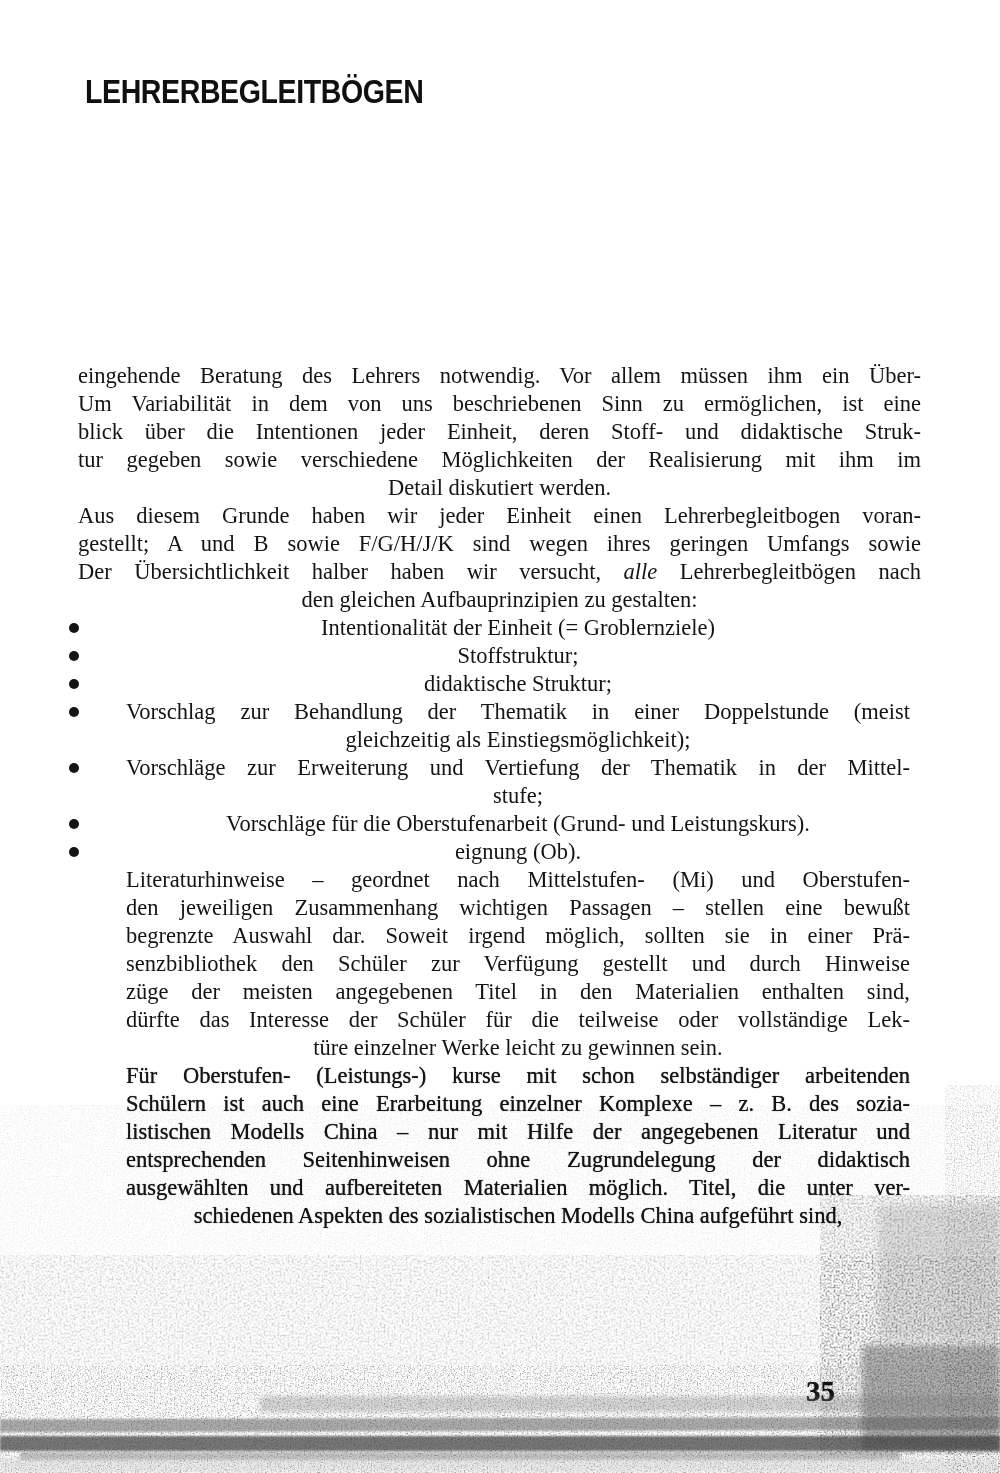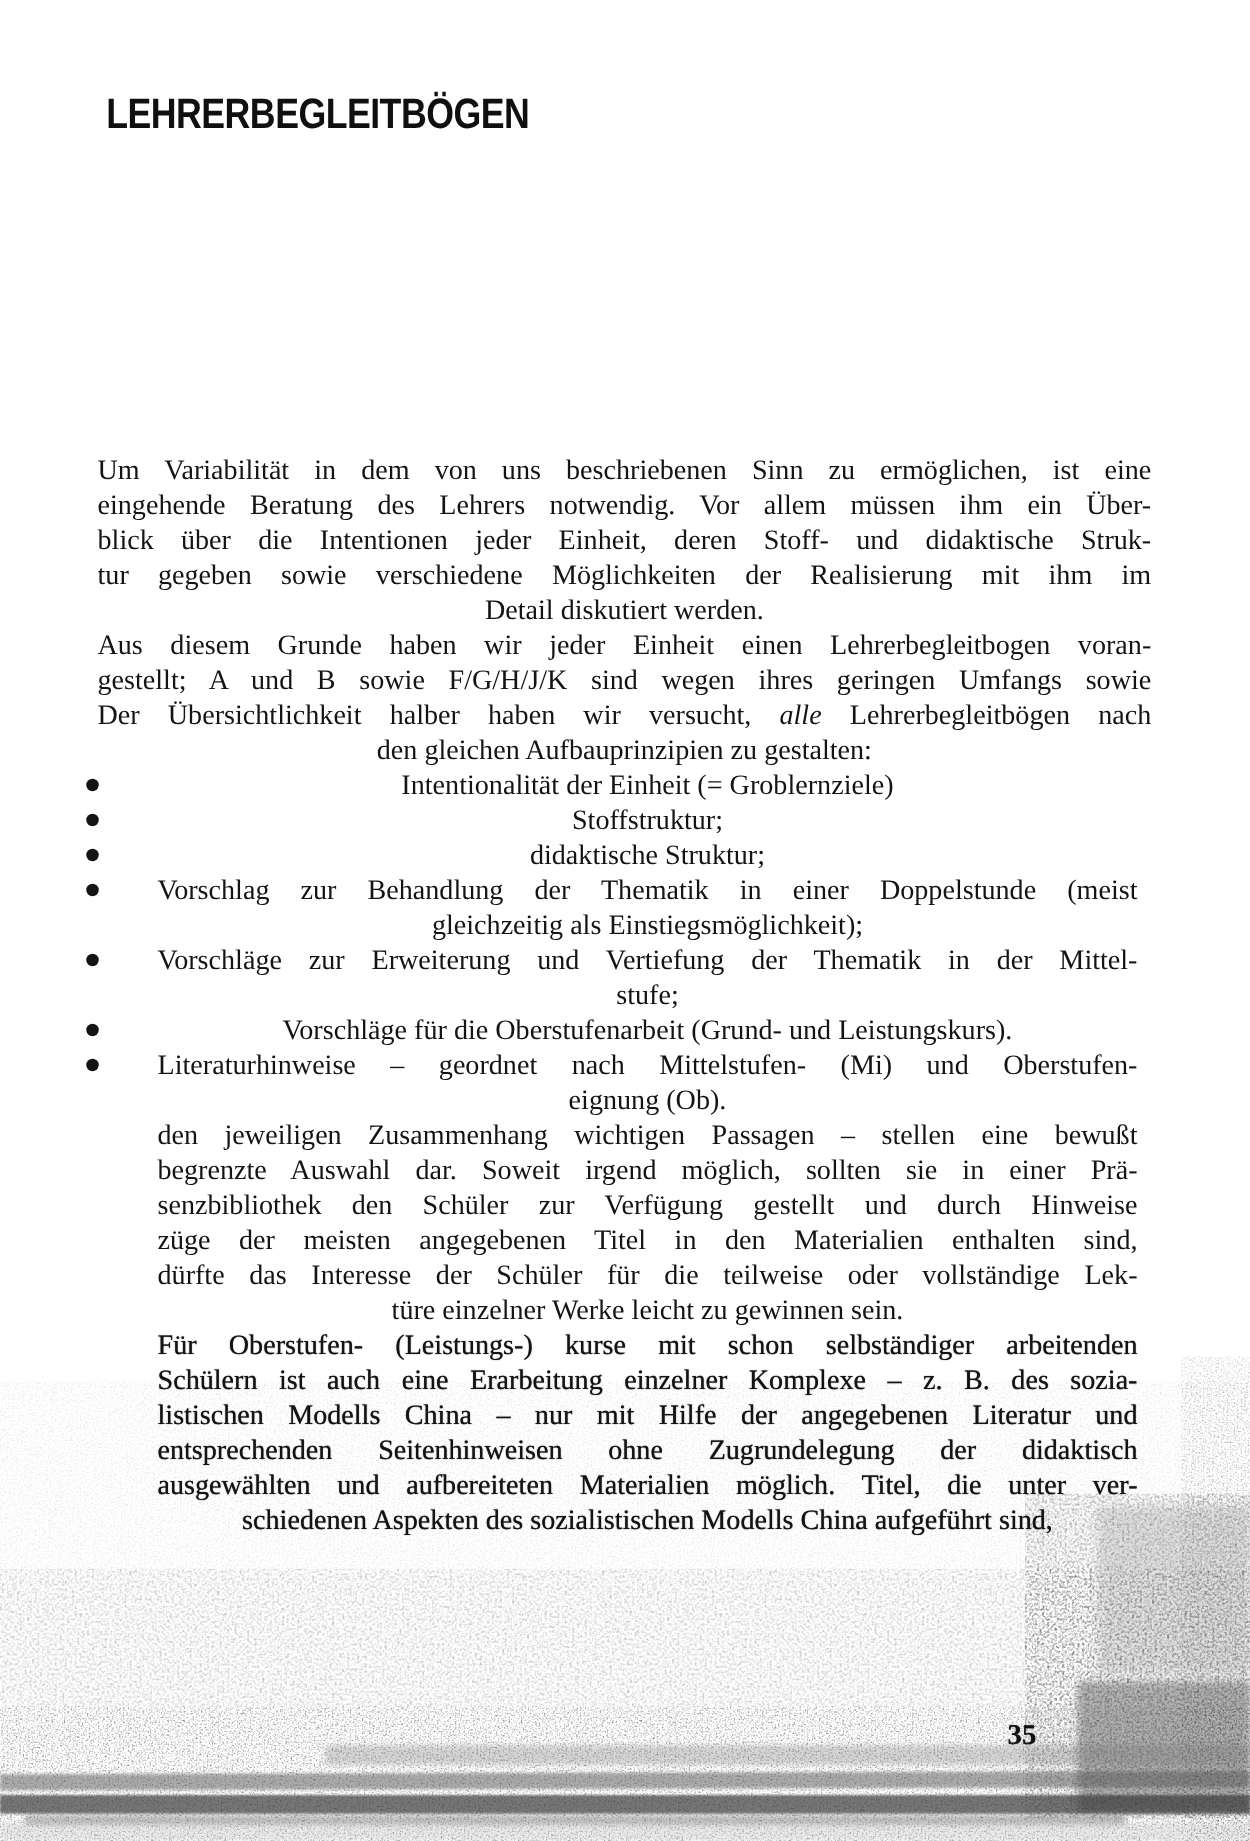--- a/index.html
+++ b/index.html
@@ -35,21 +35,21 @@
     position:absolute;left:-57px;top:9px;
     width:10px;height:10px;border-radius:50%;
     background:#141414;
   }
   .line{text-align:center;}
   .line.j{text-align:justify;text-align-last:justify;}
   .smudge .line{text-shadow:0 0 0.8px rgba(12,12,12,0.9);}
 
   .page-number{
     position:absolute;left:806px;top:1375px;
-    font-weight:bold;font-size:23px;
+    font-weight:bold;font-size:29px;
     text-shadow:0 0 1px rgba(0,0,0,0.65);
   }
 
   
   .artifact{position:absolute;pointer-events:none;}
   .s1{top:1418px;left:0;width:1000px;height:13px;background:#5a5a5a;opacity:.5;filter:blur(1.2px);transform:skewY(-0.15deg);}
   .s2{top:1436px;left:0;width:1000px;height:15px;background:#383838;opacity:.68;filter:blur(1px);}
   .s3{top:1452px;left:20px;width:880px;height:8px;background:#6a6a6a;opacity:.4;filter:blur(1.5px);}
   .s4{top:1396px;left:260px;width:740px;height:16px;background:#7a7a7a;opacity:.3;filter:blur(2px);}
   .bR{top:1345px;left:862px;width:138px;height:105px;background:#4c4c4c;opacity:.42;filter:blur(3px);}
@@ -60,22 +60,22 @@
 </style>
 </head>
 <body>
 
 <div id="page">
 
   <div class="heading">LEHRERBEGLEITBÖGEN</div>
 
   <div id="body-text">
       <div class="block paragraph">
+        <div class="line j">eingehende Beratung des Lehrers notwendig. Vor allem müssen ihm ein Über-</div>
         <div class="line j">Um Variabilität in dem von uns beschriebenen Sinn zu ermöglichen, ist eine</div>
-        <div class="line j">eingehende Beratung des Lehrers notwendig. Vor allem müssen ihm ein Über-</div>
         <div class="line j">blick über die Intentionen jeder Einheit, deren Stoff- und didaktische Struk-</div>
         <div class="line j">tur gegeben sowie verschiedene Möglichkeiten der Realisierung mit ihm im</div>
         <div class="line">Detail diskutiert werden.</div>
       </div>
       <div class="block paragraph">
         <div class="line j">Aus diesem Grunde haben wir jeder Einheit einen Lehrerbegleitbogen voran-</div>
         <div class="line j">gestellt; A und B sowie F/G/H/J/K sind wegen ihres geringen Umfangs sowie</div>
       </div>
       <div class="block paragraph">
         <div class="line j">Der Übersichtlichkeit halber haben wir versucht, <i>alle</i> Lehrerbegleitbögen nach</div>
@@ -102,22 +102,22 @@
         <span class="dot"></span>
         <div class="line j">Vorschläge zur Erweiterung und Vertiefung der Thematik in der Mittel-</div>
         <div class="line">stufe;</div>
       </div>
       <div class="block bullet">
         <span class="dot"></span>
         <div class="line">Vorschläge für die Oberstufenarbeit (Grund- und Leistungskurs).</div>
       </div>
       <div class="block bullet">
         <span class="dot"></span>
+        <div class="line">eignung (Ob).</div>
         <div class="line j">Literaturhinweise – geordnet nach Mittelstufen- (Mi) und Oberstufen-</div>
-        <div class="line">eignung (Ob).</div>
       </div>
       <div class="block paragraph indent">
         <div class="line j">den jeweiligen Zusammenhang wichtigen Passagen – stellen eine bewußt</div>
         <div class="line j">begrenzte Auswahl dar. Soweit irgend möglich, sollten sie in einer Prä-</div>
         <div class="line j">senzbibliothek den Schüler zur Verfügung gestellt und durch Hinweise</div>
         <div class="line j">züge der meisten angegebenen Titel in den Materialien enthalten sind,</div>
         <div class="line j">dürfte das Interesse der Schüler für die teilweise oder vollständige Lek-</div>
         <div class="line">türe einzelner Werke leicht zu gewinnen sein.</div>
       </div>
       <div class="block paragraph indent smudge">

